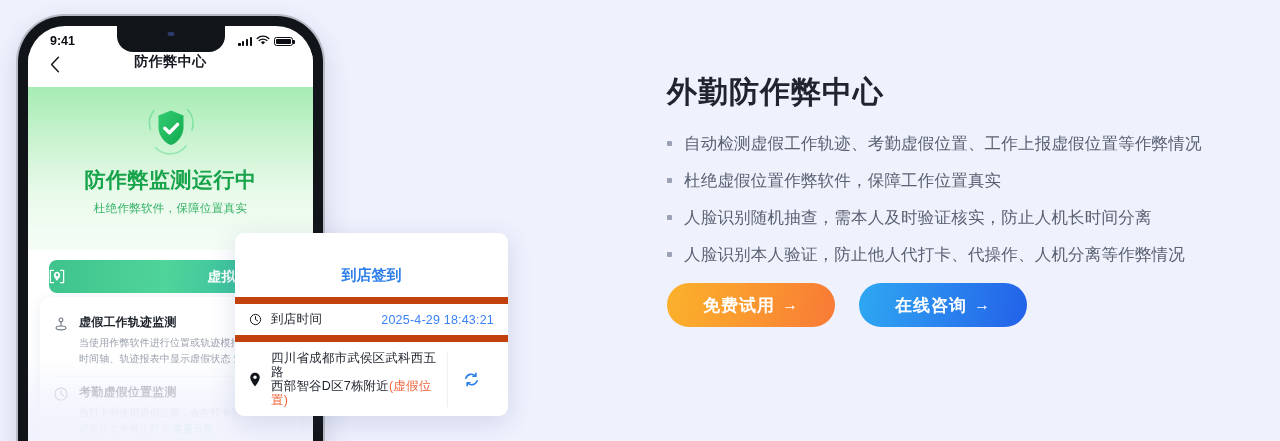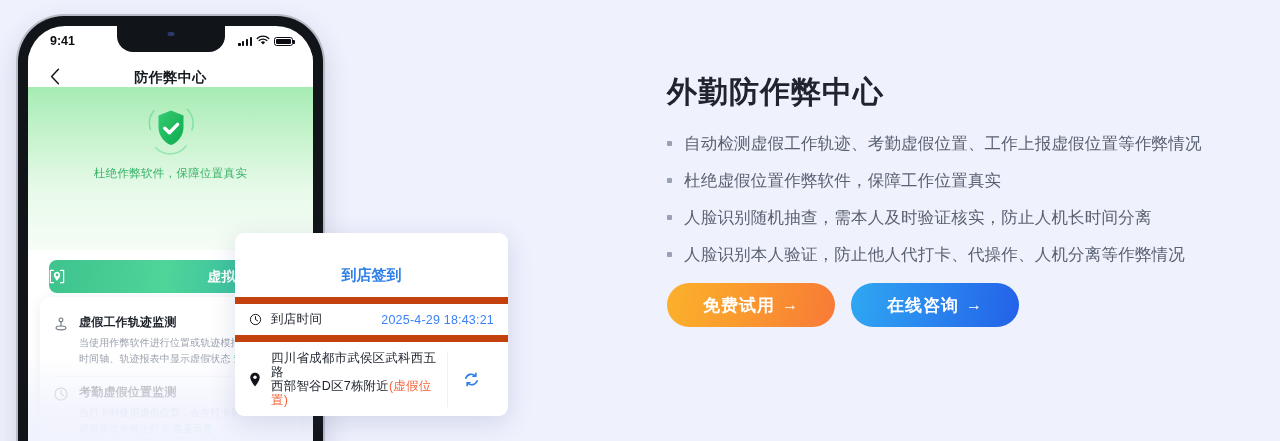--- a/index.html
+++ b/index.html
@@ -106,21 +106,21 @@
   }
   .battery::after{
     content:""; position:absolute; right:-3px; top:2.6px;
     width:1.6px; height:3.6px; background:#0b0d12; border-radius:0 1px 1px 0;
   }
 
   .navbar {
     position: relative;
     height: 34px;
     display: flex;
-    align-items: flex-end;
+    align-items: flex-start;
     padding: 0 16px;
     background: #fff;
   }
   .nav-back {
     width: 22px; height: 22px;
     display: flex; align-items: center; justify-content: center;
   }
   .nav-title {
     position: absolute;
     left: 0; right: 0;
@@ -315,21 +315,21 @@
     left: 0;
     top: 8px;
     width: 5px;
     height: 5px;
     background: #9aa1b4;
     border-radius: 1px;
   }
   .cta-row {
     margin-top: 19px;
     display: flex;
-    gap: 16px;
+    gap: 24px;
   }
   .cta {
     height: 44px;
     min-width: 168px;
     padding: 0 26px;
     border: none;
     border-radius: 22px;
     color: #fff;
     font-size: 17px;
     font-weight: bold;
@@ -394,20 +394,21 @@
             <defs>
               <linearGradient id="shg" x1="0" y1="0" x2="1" y2="1">
                 <stop offset="0" stop-color="#35cc72"></stop>
                 <stop offset="1" stop-color="#0ea94e"></stop>
               </linearGradient>
             </defs>
             <path d="M30 9.5 17.5 14.5v11.4c0 8.2 5.1 15.4 12.5 18.2 7.4-2.8 12.5-10 12.5-18.2V14.5L30 9.5z" fill="url(#shg)"></path>
             <path d="M23.8 27.2l4.6 4.6 8.2-8.4" stroke="#ffffff" stroke-width="3.4" fill="none" stroke-linecap="round" stroke-linejoin="round"></path>
           </svg>
         </div>
+        <div class="hero-title">防作弊监测运行中</div>
         <div class="hero-sub">杜绝作弊软件，保障位置真实</div>
       </div>
 
       <div class="green-btn">
         <svg width="16" height="15" viewBox="0 0 18 17">
           <path d="M1.5 1.5v14M16.5 1.5v14M1.5 1.5h3.5M13 1.5h3.5M1.5 15.5h3.5M13 15.5h3.5" stroke="#fff" stroke-width="1.4" fill="none" stroke-linecap="round"></path>
           <path d="M9 3.2c-2 0-3.6 1.6-3.6 3.6 0 2.7 3.6 6.6 3.6 6.6s3.6-3.9 3.6-6.6c0-2-1.6-3.6-3.6-3.6z" fill="#fff"></path>
           <circle cx="9" cy="6.7" r="1.5" fill="#3fc38d"></circle>
         </svg>
         <span>虚拟位置监测</span>

